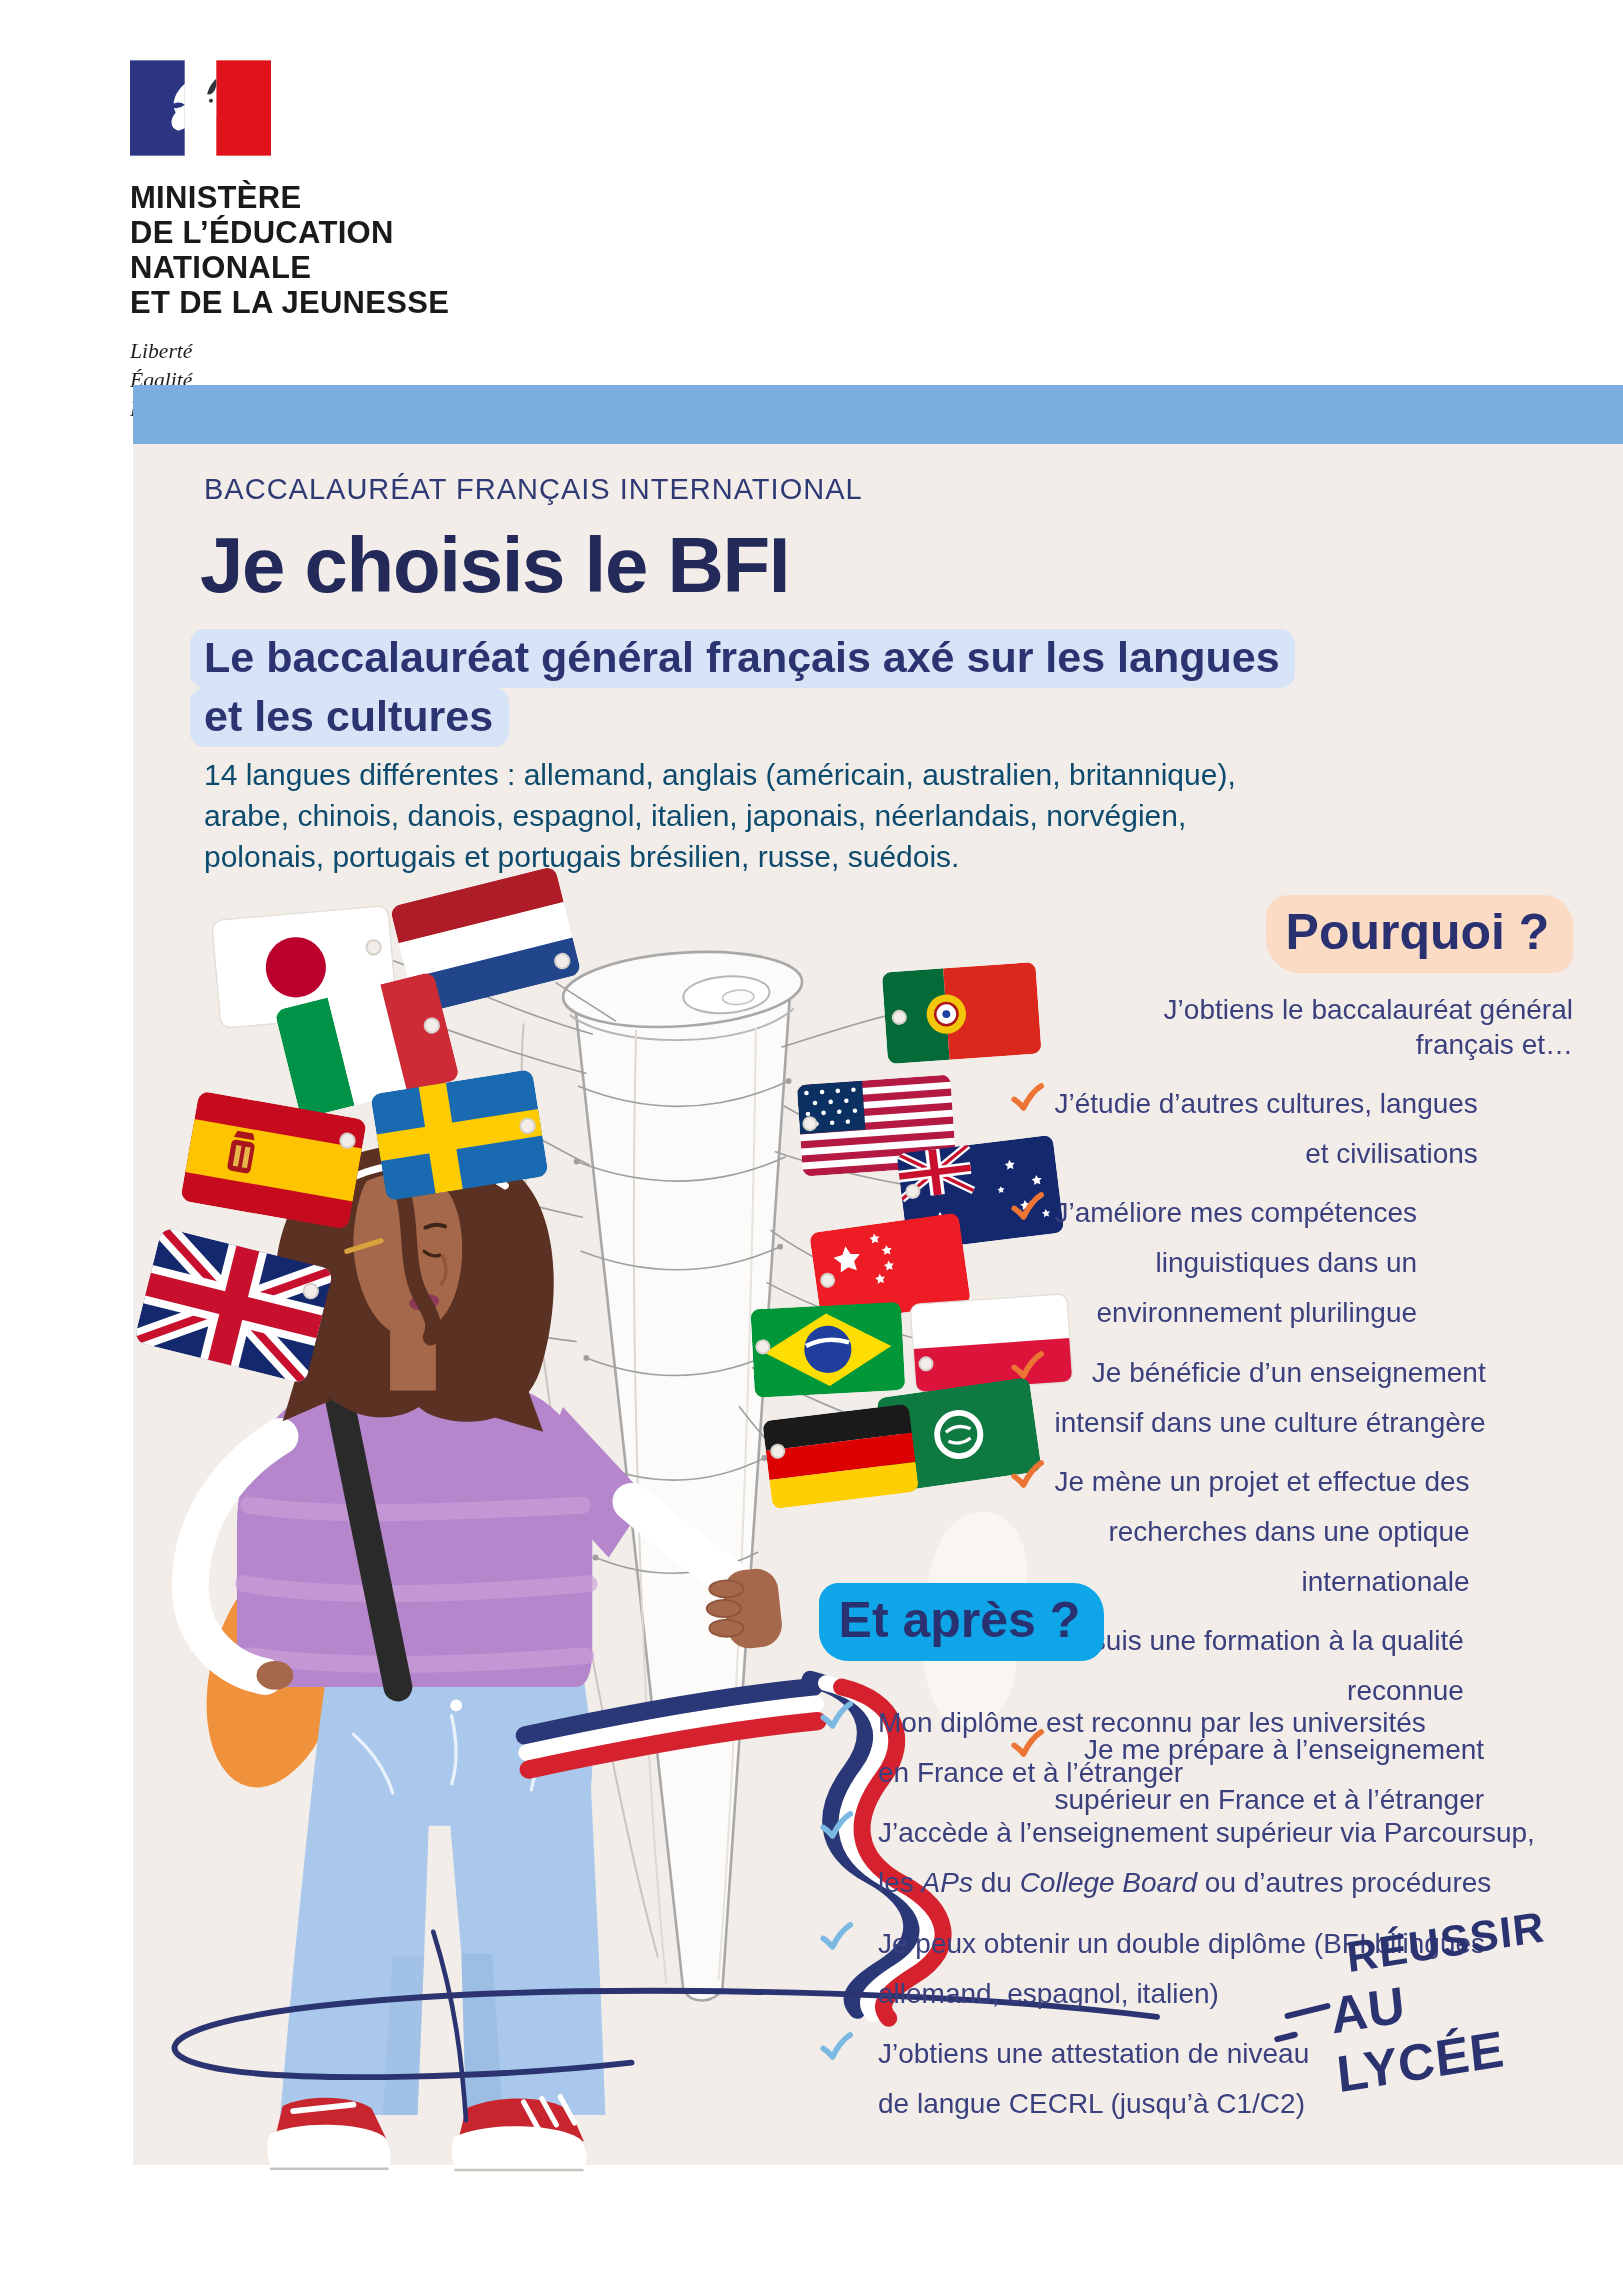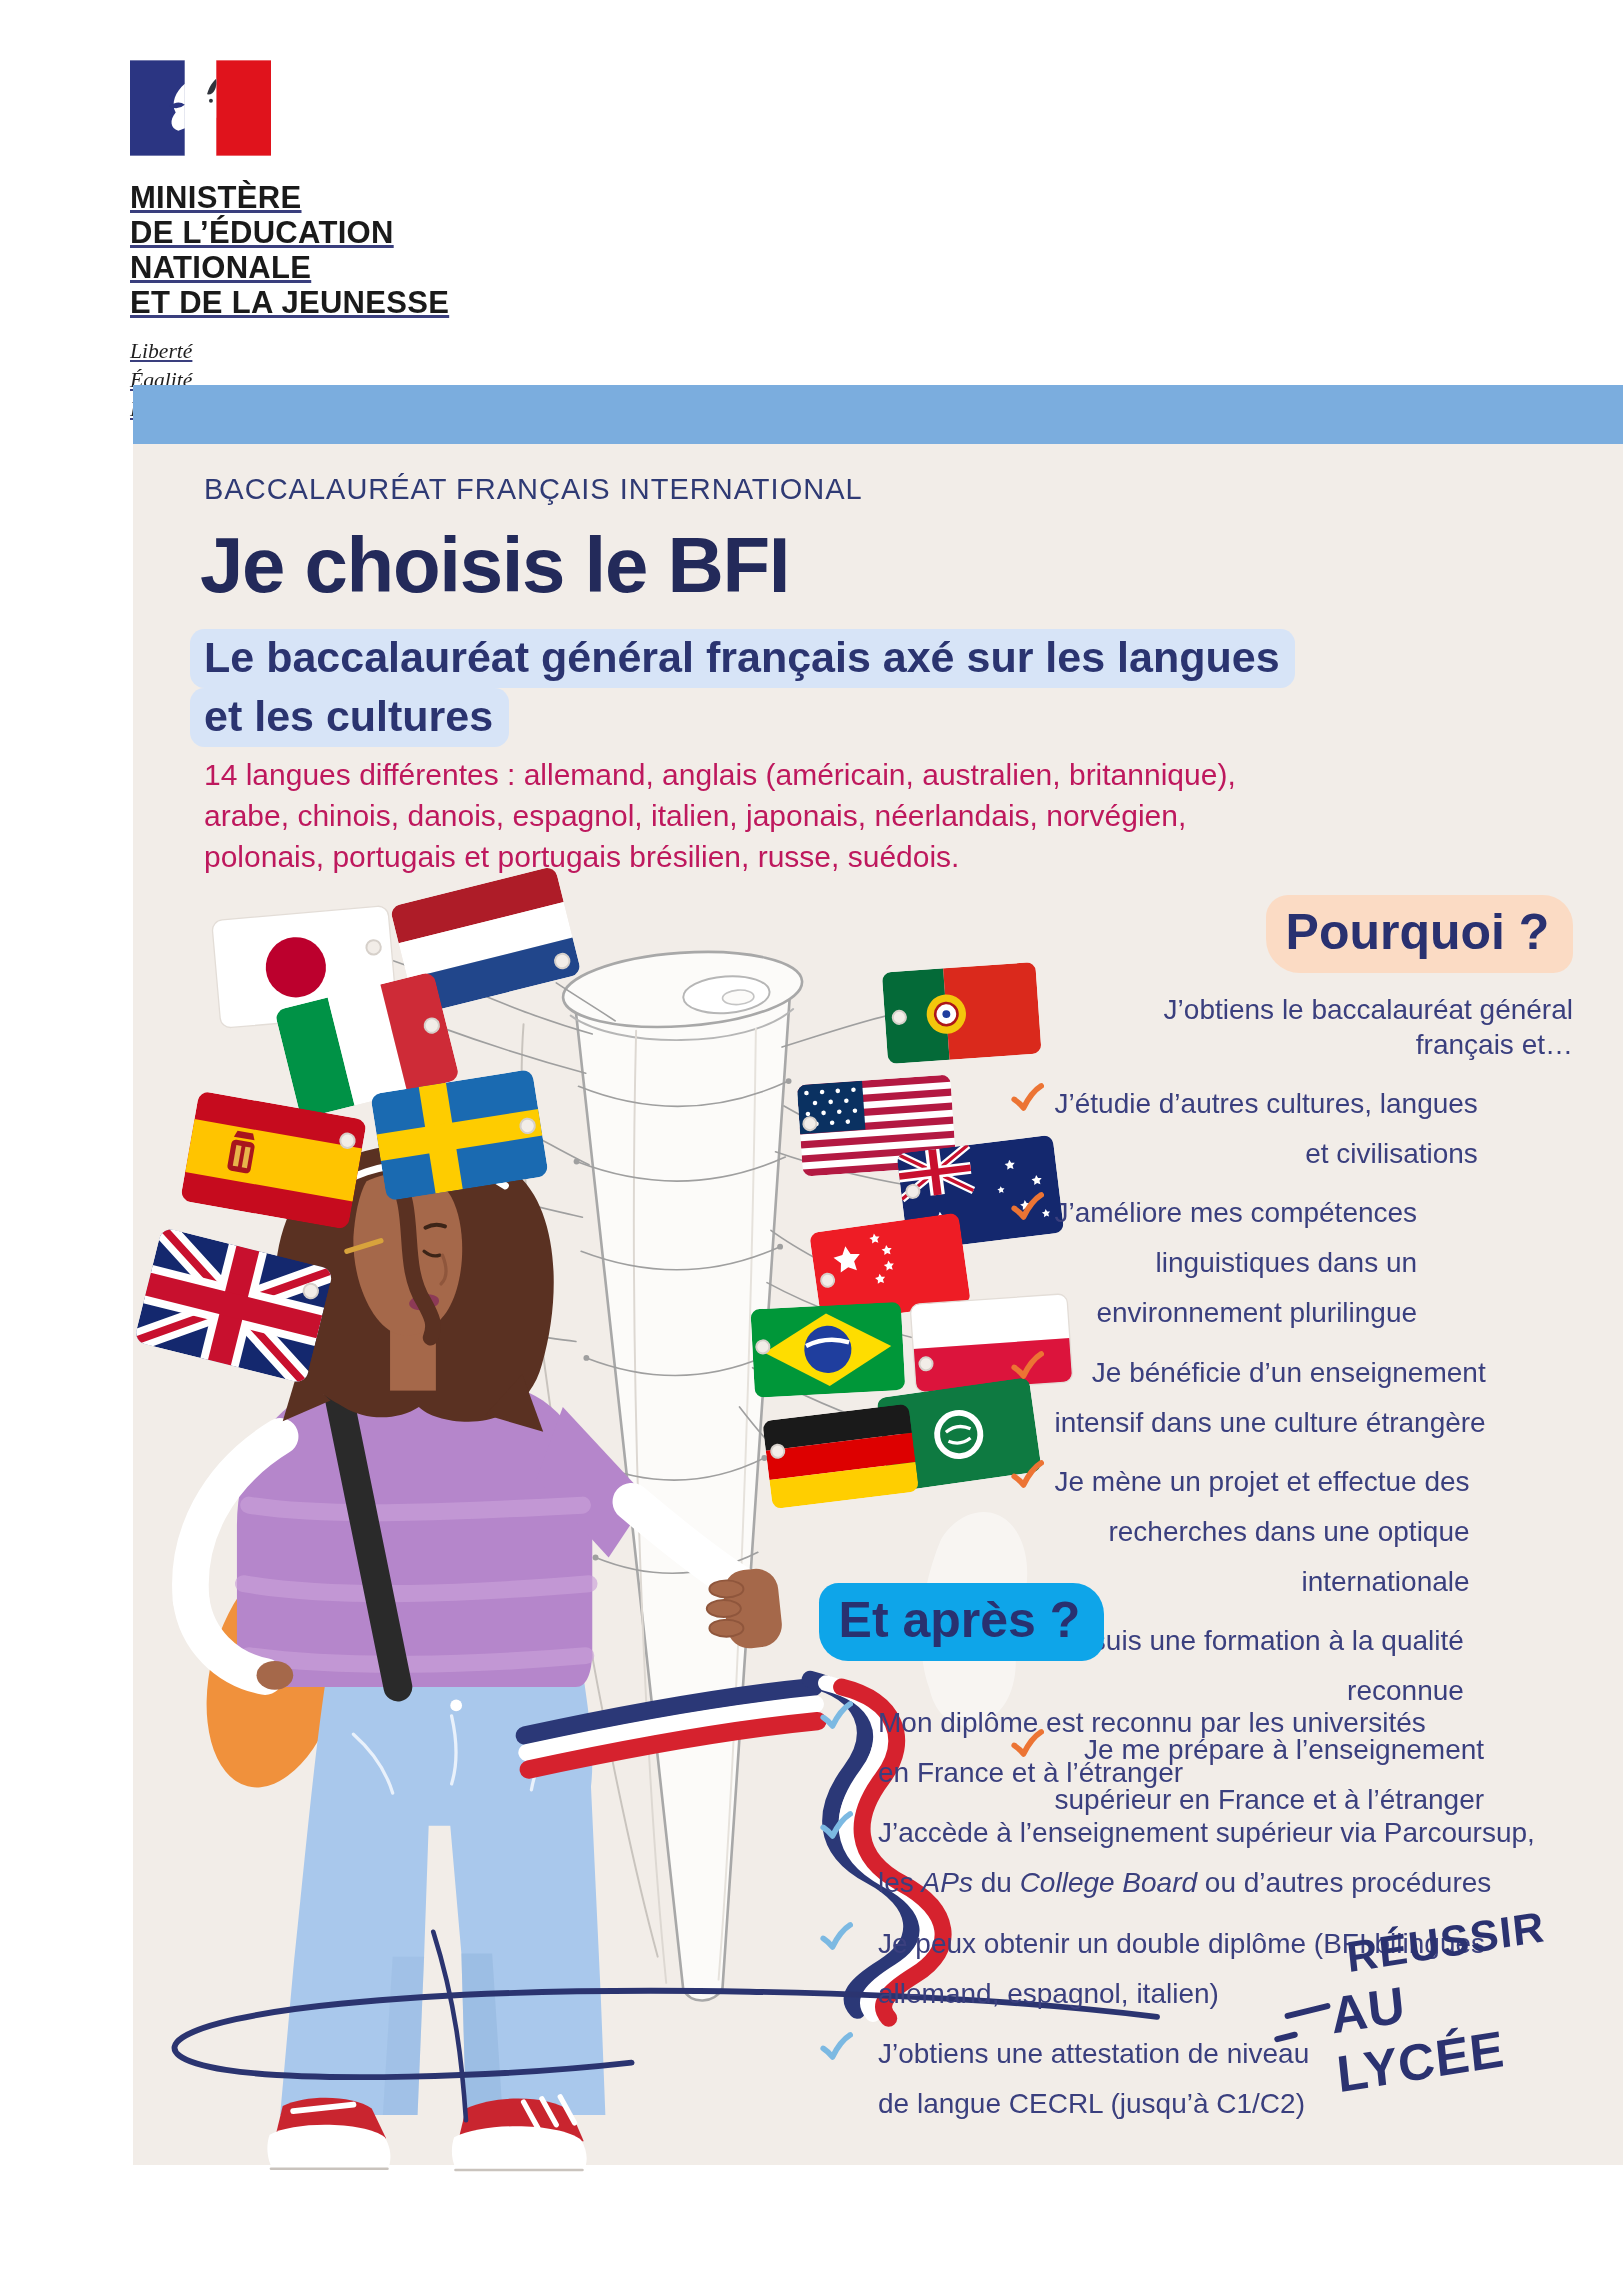--- a/index.html
+++ b/index.html
@@ -2,37 +2,37 @@
 <html style="font-size:10.5px"><head>
 <meta charset="utf-8">
 <style>
   html,body{margin:0;padding:0;background:#ffffff;}
   .page{position:relative;width:1623px;height:2295px;background:#ffffff;overflow:hidden;
         font-family:"Liberation Sans",sans-serif;color:#3a3f7e;}
   .abs{position:absolute;}
   .preline{white-space:pre-line;}
 
   
-  .ministry{left:130px;top:60px;width:406px;text-decoration:underline;}
+  .ministry{left:130px;top:60px;width:406px;}
   .ministry-name{margin-top:22px;font-size:31px;line-height:35px;font-weight:700;
                  color:#1a1a1a;letter-spacing:0.3px;white-space:pre-line;}
   .ministry-motto{margin-top:17px;font-family:"Liberation Serif",serif;font-style:italic;
                   font-size:21.6px;line-height:29px;color:#1f1f1f;white-space:pre-line;}
 
   
   .blue-bar{left:133px;top:385px;width:1490px;height:59px;background:#7badde;}
   .beige{left:133px;top:444px;width:1490px;height:1721px;background:#f2ede8;}
 
   
   .kicker{left:204px;top:473px;font-size:29px;font-weight:500;letter-spacing:1px;color:#2f3a74;text-align:right;}
   .title{left:200px;top:520px;font-size:78px;font-weight:800;letter-spacing:-1.3px;color:#232a5a;}
   .subtitle{left:204px;top:628px;font-size:43px;font-weight:700;line-height:1.38;color:#2b3470;}
   .subtitle .hl{background:#d7e4f7;padding:3.9px 15.7px 6.5px 14.4px;margin-left:-14.4px;
      border-radius:14.4px;box-decoration-break:clone;-webkit-box-decoration-break:clone;}
-  .langs{left:204px;top:754px;font-size:30px;line-height:41px;color:#be185d;}
+  .langs{left:204px;top:754px;font-size:30px;line-height:41px;color:#0c4a6e;}
 
   
   .heading{display:inline-block;font-size:50px;font-weight:800;color:#293170;
            padding:7.9px 23.6px 11.8px 19.6px;}
   .hl-peach{background:#fbdbc4;border-radius:22px 30px 19.6px 34px;}
   .hl-blue{background:#0ea5e9;border-radius:19.6px 31px 22px 29px;}
   .col-pourquoi{left:1010px;top:895px;width:563px;text-align:right;}
   .col-apres{left:819px;top:1583px;width:792px;}
   .col-intro{margin:19.6px 0 0 30px;font-size:28px;line-height:35px;color:#3a3f7e;}
   .bullets{margin-top:17px;}

